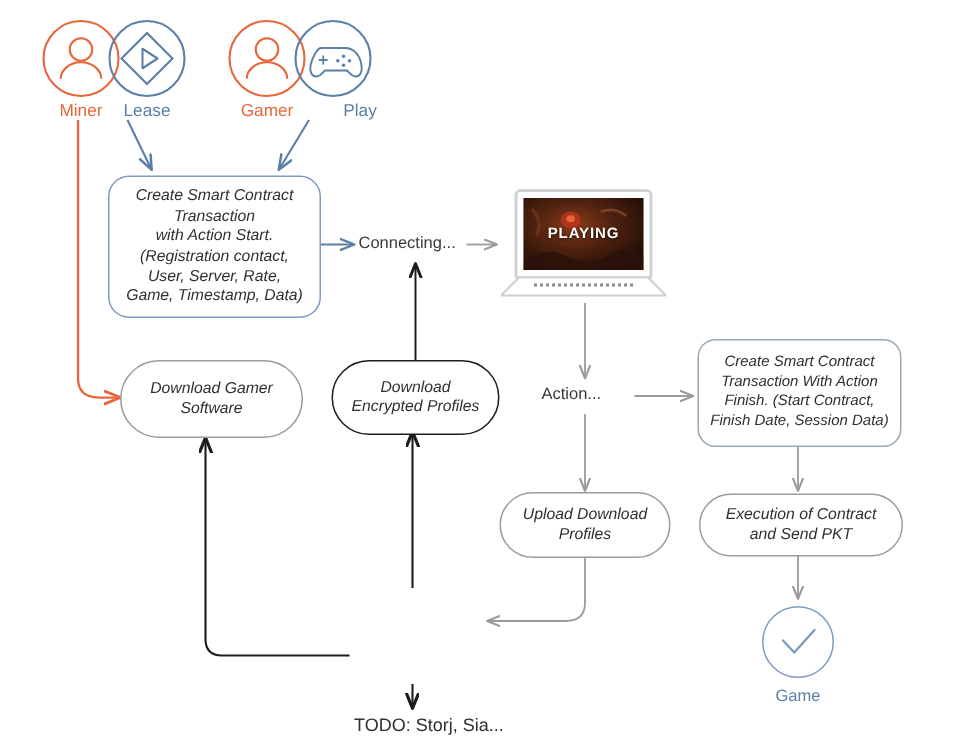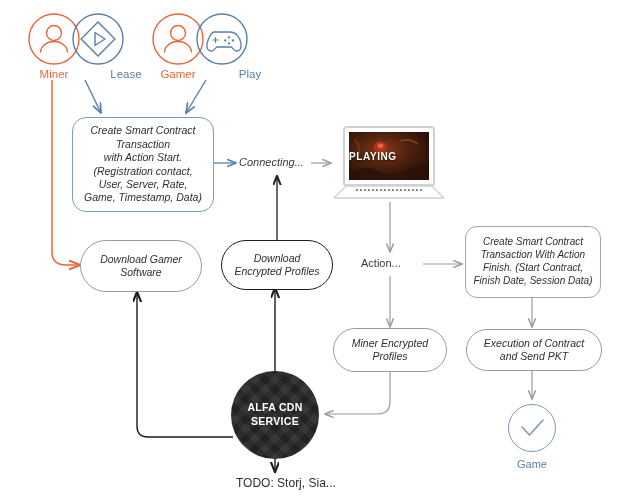--- a/index.html
+++ b/index.html
@@ -69,21 +69,21 @@
   }
   .iconwrap svg { display: block; }
   .icon-caption {
     position: absolute;
     width: 80px;
     text-align: center;
     font-size: 11.5px;
     white-space: nowrap;
   }
   .cap-orange { color: #e8663c; }
-  .cap-blue { color: #5b7fa6; margin-left: 28px; }
+  .cap-blue { color: #5b7fa6; }
 
   
   #laptop {
     position: absolute;
     left: 334px;
     top: 126px;
     width: 110px;
     height: 76px;
   }
   #laptop .lid {
@@ -105,21 +105,21 @@
     bottom: 4px;
     overflow: hidden;
     background: #2a140c;
   }
   #laptop .playing-text {
     position: absolute;
     left: 0;
     right: 0;
     top: 50%;
     transform: translateY(-50%);
-    text-align: left;
+    text-align: center;
     color: #ffffff;
     font-size: 10px;
     letter-spacing: 0.6px;
     font-weight: 600;
     text-shadow: 0 1px 2px rgba(0,0,0,.8);
   }
   #laptop .base {
     position: absolute;
     left: 0;
     top: 59px;
@@ -261,47 +261,47 @@
       <circle cx="34" cy="25.5" r="1.15" fill="#5b7fa6"></circle>
       <circle cx="38" cy="28.5" r="1.15" fill="#5b7fa6"></circle>
       <circle cx="34" cy="31.5" r="1.15" fill="#5b7fa6"></circle>
       <circle cx="30.2" cy="28.5" r="1.15" fill="#5b7fa6"></circle>
     </svg>
   </div>
 
   <div class="icon-caption cap-orange" style="left:14px; top:68px;">Miner</div>
   <div class="icon-caption cap-blue" style="left:58px; top:68px;">Lease</div>
   <div class="icon-caption cap-orange" style="left:138px; top:68px;">Gamer</div>
-  <div class="icon-caption cap-blue" style="left:182px; top:68px;">Play</div>
+  <div class="icon-caption cap-blue" style="left:182px; top:68px;padding-left:18px;">Play</div>
 
   <div class="node rbox blue" style="left:72px; top:117px; width:142px; height:95px; font-size:10.5px;">Create Smart Contract
 Transaction
 with Action Start.
 (Registration contact,
 User, Server, Rate,
 Game, Timestamp, Data)</div>
 
   <div class="node pill" style="left:80px; top:240px; width:122px; height:52px; font-size:10.5px;">Download Gamer
 Software</div>
 
   <div class="node pill strong" style="left:221px; top:240px; width:112px; height:50px; font-size:10.5px;">Download
 Encrypted Profiles</div>
 
-  <div class="node pill" style="left:333px; top:328px; width:114px; height:44px; font-size:10.5px;">Miner Encrypted
+  <div class="node pill" style="left:333px; top:328px; width:114px; height:44px; font-size:10.5px;">Upload Download
 Profiles</div>
 
   <div class="node rbox" style="left:465px; top:226px; width:136px; height:72px; font-size:10px;">Create Smart Contract
 Transaction With Action
 Finish. (Start Contract,
 Finish Date, Session Data)</div>
 
   <div class="node pill" style="left:466px; top:329px; width:136px; height:42px; font-size:10.5px;">Execution of Contract
 and Send PKT</div>
 
-  <div class="label" style="left:239px; top:156px; font-size:11px;font-style:italic;">Connecting...</div>
+  <div class="label" style="left:239px; top:156px; font-size:11px;">Connecting...</div>
   <div class="label" style="left:361px; top:257px; font-size:11px;">Action...</div>
 
   <div id="laptop">
     <div class="lid">
       <div class="screen">
         <svg width="100%" height="100%" viewBox="0 0 84 52" preserveAspectRatio="none">
           <defs>
             <radialGradient id="gscene" cx="42%" cy="38%" r="72%">
               <stop offset="0%" stop-color="#8a3a18"></stop>
               <stop offset="45%" stop-color="#50220f"></stop>
@@ -319,22 +319,20 @@
       </div>
     </div>
     <div class="base">
       <svg width="110" height="13" viewBox="0 0 110 13">
         <path d="M12,0 L98,0 L110,12 L0,12 Z" fill="#ffffff" stroke="#cfcfcf" stroke-width="1.4" stroke-linejoin="round"></path>
       </svg>
     </div>
     <div class="kb"></div>
   </div>
 
-  <div id="cdn">ALFA CDN
-SERVICE</div>
 
   <div class="label" style="left:236px; top:476px; font-size:12px; color:#2f2f2f;">TODO: Storj, Sia...</div>
 
   <div id="done-circle">
     <svg width="46" height="46" viewBox="0 0 46 46">
       <path d="M13,22 L20.5,30 L34,15" fill="none" stroke="#7d9cc0" stroke-width="1.6" stroke-linecap="round" stroke-linejoin="round"></path>
     </svg>
   </div>
   <div id="done-caption">Game</div>
 

